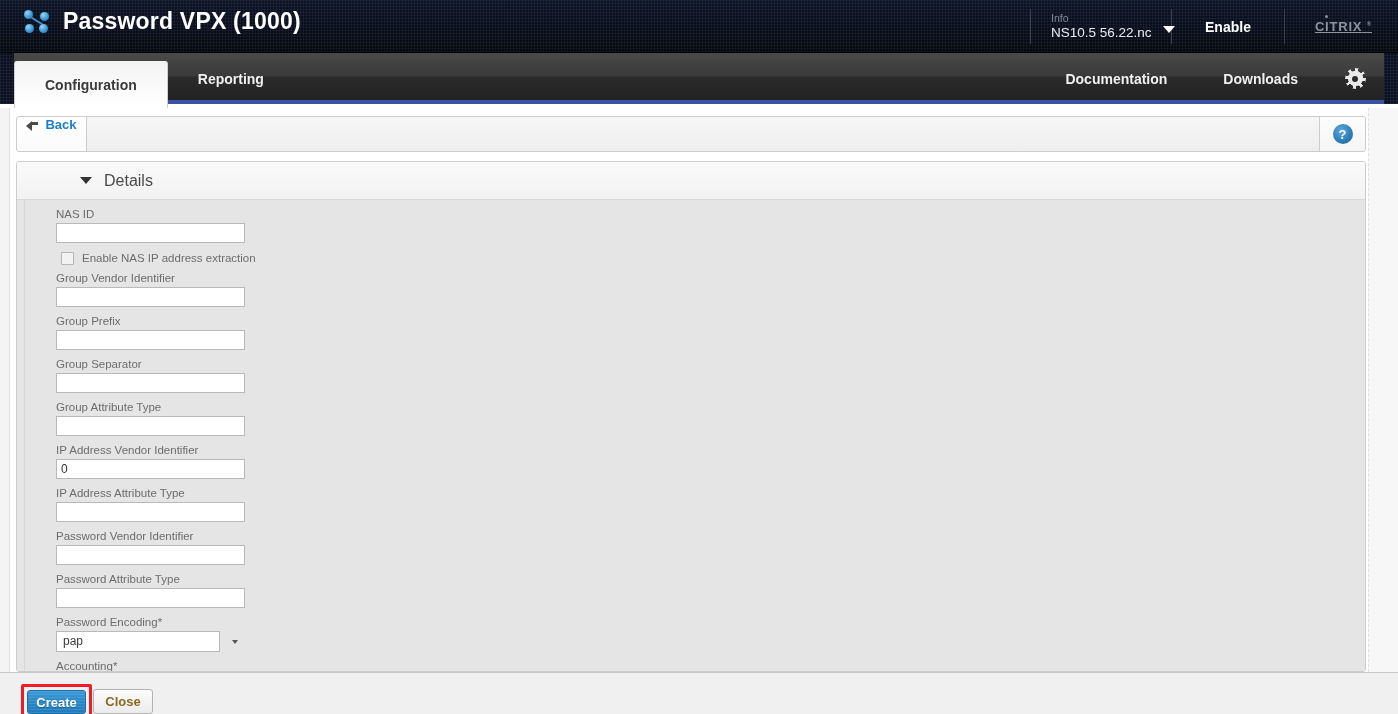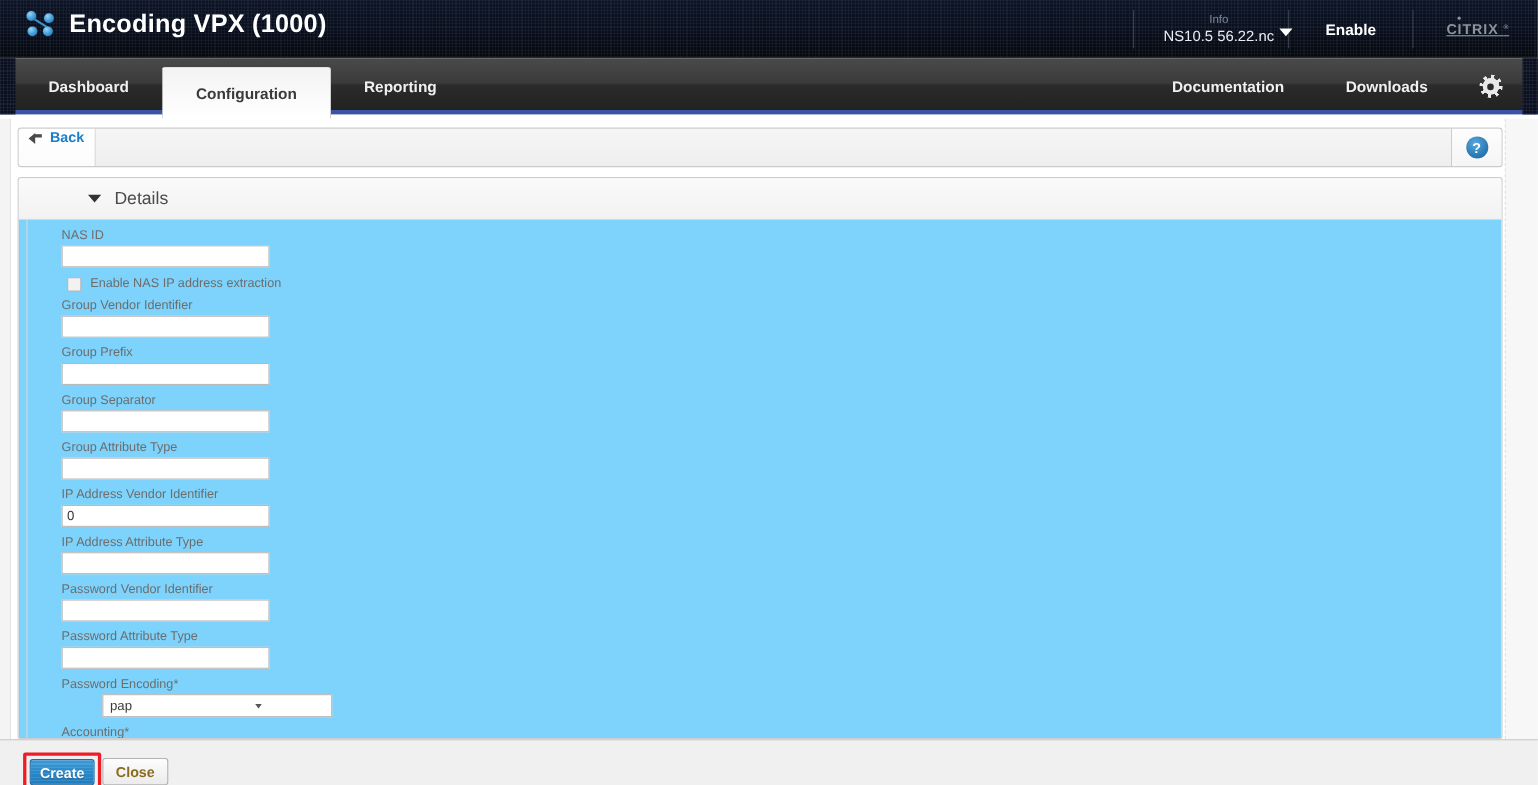--- a/index.html
+++ b/index.html
@@ -65,21 +65,20 @@
     right: 0; top: 0;
     height: 53px;
     display: flex; align-items: stretch;
   }
   .info-cell {
     display: flex; flex-direction: column;
     justify-content: center;
     padding: 0 6px 0 18px;
     position: relative;
     min-width: 140px;
-    text-align: center;
   }
   .info-label {
     color: #7e8796;
     font-size: 10.5px;
     line-height: 13px;
     padding-left: 2px;
   }
   .info-value {
     color: #e8ecf2;
     font-size: 13.5px;
@@ -329,21 +328,21 @@
     border-right: 6px solid transparent;
     border-top: 7px solid #333333;
   }
   .panel-title {
     color: #4a4a4a;
     font-size: 16px;
   }
   .panel-body {
     position: relative;
     height: 472px;
-    background: #7dd3fc;
+    background: #e5e5e5;
     text-decoration: underline;
   }
   .panel-inner-rule {
     position: absolute;
     left: 7px; top: 0; bottom: 0;
     width: 1px;
     background: #d7d7d7;
   }
 
   .form {
@@ -371,35 +370,34 @@
     display: block;
     margin-bottom: 5px;
   }
   .select-wrap {
     position: relative;
     width: 189px;
     height: 21px;
     margin-bottom: 5px;
   }
   .select-input {
-    width: 209px; height: 21px;
+    width: 164px; height: 21px;
     border: 1px solid #b9b9b9;
     background: #ffffff;
     font-family: "Liberation Sans", sans-serif;
     font-size: 12px;
     color: #3a3a3a;
     padding: 0 18px 0 6px;
     outline: none;
     -webkit-appearance: none;
     appearance: none;
     cursor: pointer;
     line-height: 19px;
     display: flex;
     align-items: center;
-    margin-left: 37px;
   }
   .select-caret {
     position: absolute;
     right: 7px; top: 9px;
     width: 0; height: 0;
     border-left: 3.5px solid transparent;
     border-right: 3.5px solid transparent;
     border-top: 4.5px solid #555555;
     pointer-events: none;
   }
@@ -474,21 +472,21 @@
 
 <div class="brandbar">
   <div class="brand-left">
     <div class="logo-icon">
       <b></b>
         <i class="n1"></i>
         <i class="n2"></i>
         <i class="n3"></i>
         <i class="n4"></i>
     </div>
-    <div class="brand-title">Encoding VPX (1000)</div>
+    <div class="brand-title">Password VPX (1000)</div>
   </div>
 
   <div class="brand-right">
     <div class="vdiv"></div>
     <div class="info-cell">
       <div class="info-label">Info</div>
       <div class="info-value">NS10.5 56.22.nc</div>
       <div class="info-caret"></div>
     </div>
     <div class="vdiv"></div>
@@ -500,21 +498,20 @@
       </div>
     </div>
   </div>
 </div>
 
 <div class="navbar">
   <div class="edgepat l"></div>
   <div class="edgepat r"></div>
 
   <div class="nav-tabs">
-    <div class="nav-tab">Dashboard</div>
     <div class="nav-tab active">Configuration</div>
     <div class="nav-tab">Reporting</div>
   </div>
 
   <div class="nav-right">
     <div class="nav-tab">Documentation</div>
     <div class="nav-tab">Downloads</div>
     <div class="gear-wrap">
       <div class="gear">
           <span></span>

